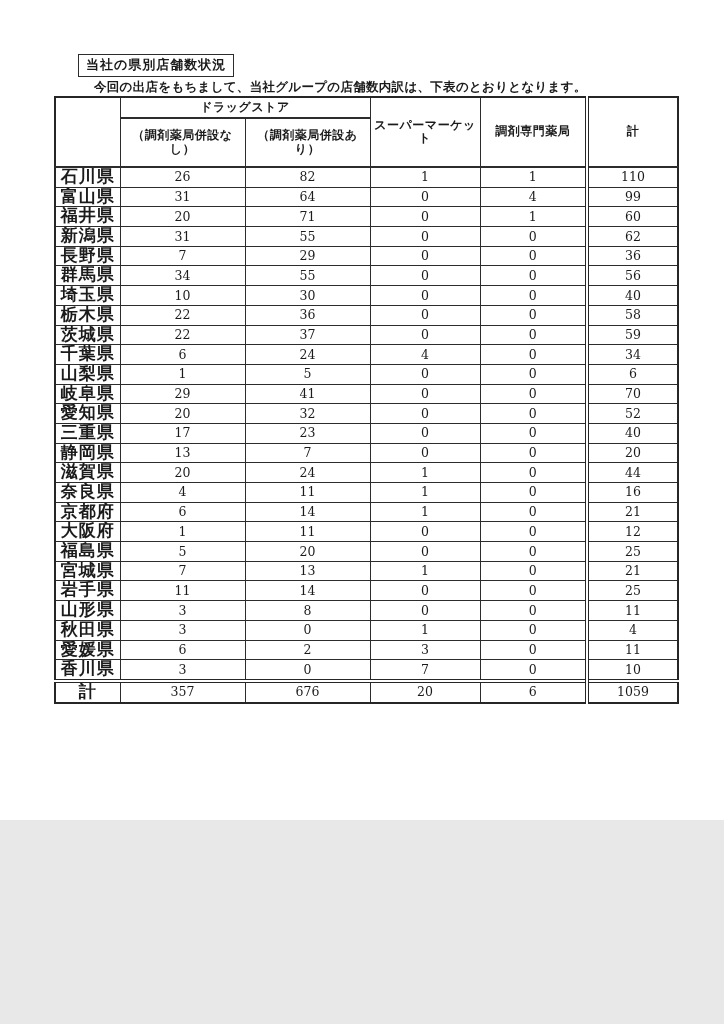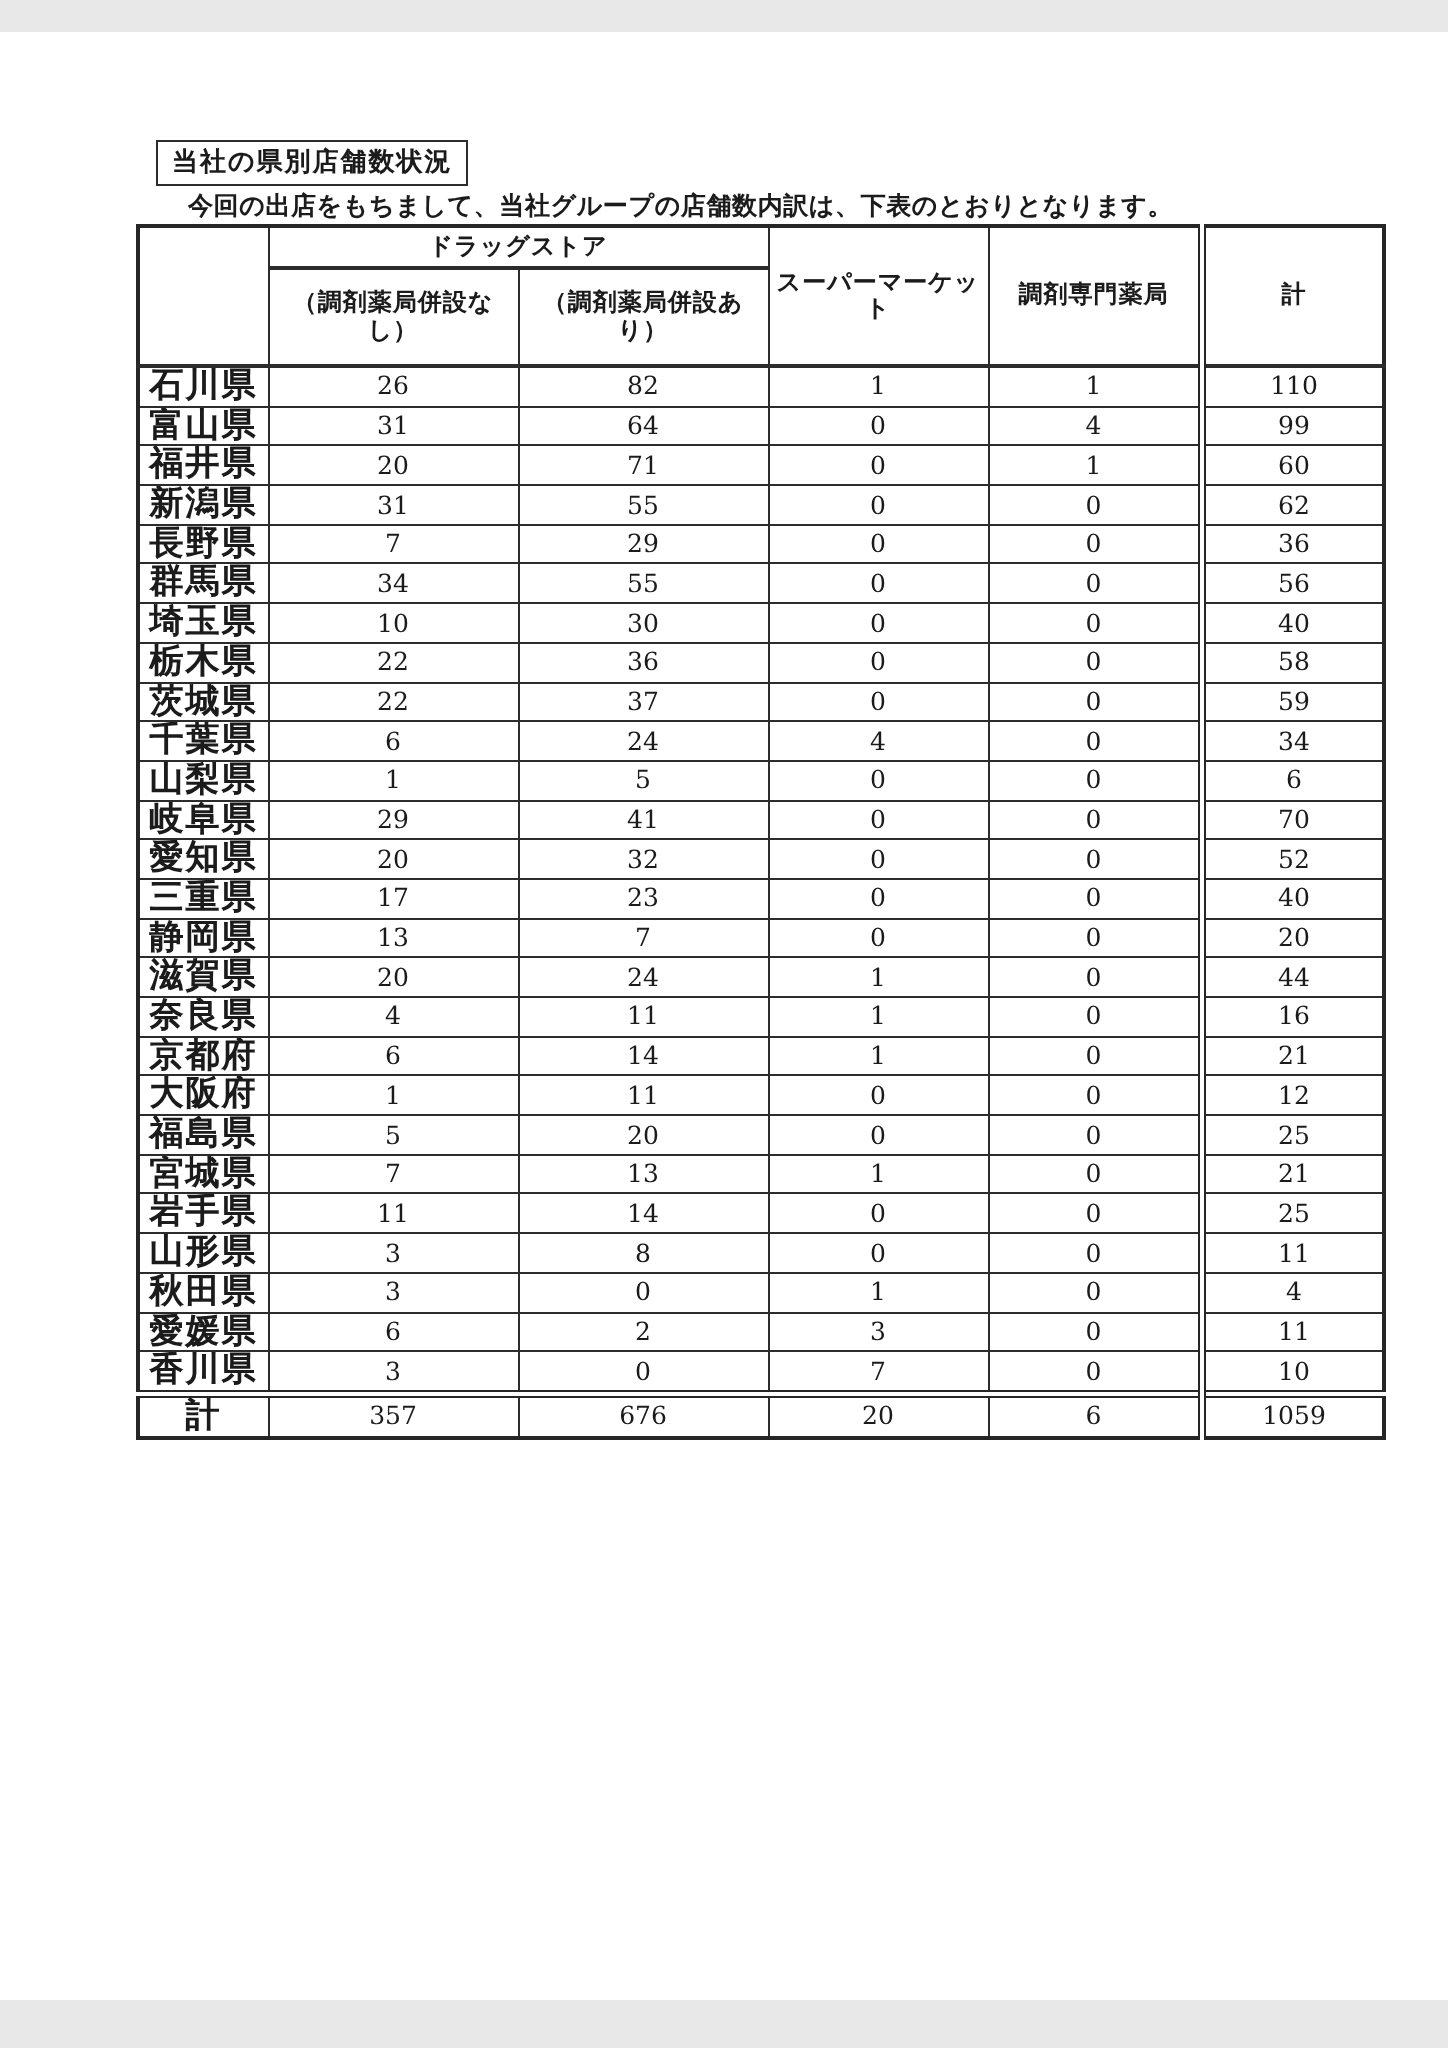--- a/index.html
+++ b/index.html
@@ -1,20 +1,20 @@
 <!DOCTYPE html>
 <html><head>
 <meta charset="utf-8">
 <style>
   html, body { margin: 0; padding: 0; background: #e8e8e8; }
   .page {
     position: relative;
     width: 724px;
-    height: 984px;
-    margin: 16px auto;
+    height: 820px;
+    margin: 0 auto;
     background: #ffffff;
     font-family: "Liberation Sans", sans-serif;
     color: #1b1b1b;
     overflow: hidden;
   }
   .title-box {
     position: absolute;
     left: 78px;
     top: 54px;
     border: 1px solid #2c2c2c;
@@ -28,21 +28,21 @@
     position: absolute;
     left: 94px;
     top: 79px;
     font-size: 12.5px;
     font-weight: bold;
     letter-spacing: 0.3px;
     white-space: nowrap;
   }
   table.store-table {
     position: absolute;
-    left: 68px;
+    left: 54px;
     top: 96px;
     width: 623px;
     border-collapse: collapse;
     table-layout: fixed;
     border: 2px solid #262626;
   }
   .store-table th, .store-table td {
     border: 1px solid #2c2c2c;
     text-align: center;
     vertical-align: middle;

